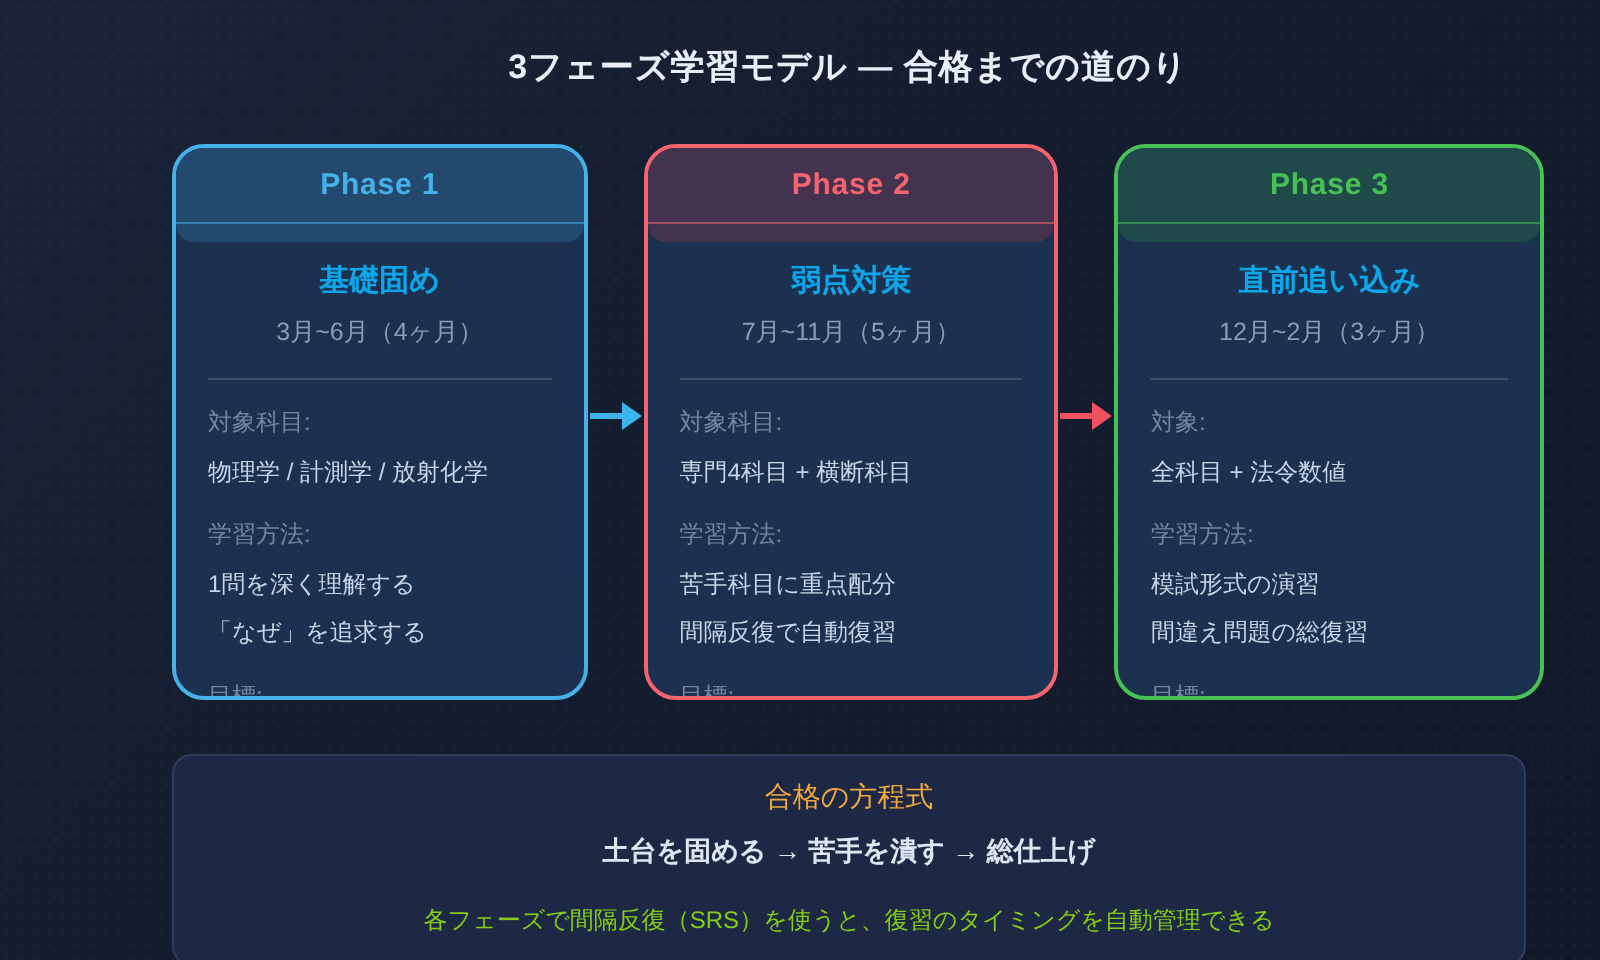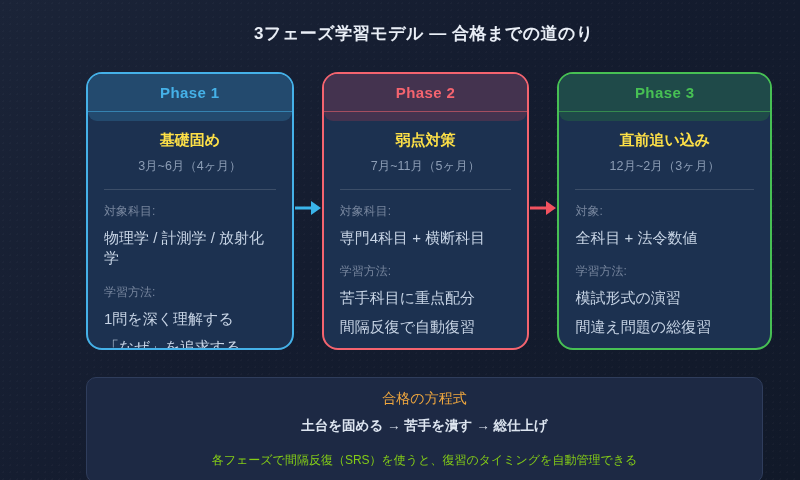--- a/index.html
+++ b/index.html
@@ -37,26 +37,26 @@
     border-bottom: 1px solid color-mix(in srgb, var(--accent, #4aa8db) 55%, transparent);
     font-size: 15px; font-weight: 700; color: var(--accent, #4aa8db);
     letter-spacing: 0.4px;
   }
   .header-tail {
     height: 9px; flex: 0 0 9px;
     background: var(--header-bg, #234a6e);
     border-radius: 0 0 11px 11px;
   }
   .card-body { flex: 1; padding: 5px 16px 12px; display: flex; flex-direction: column; }
-  .card-title { margin-top: 5px; text-align: center; font-size: 15px; font-weight: 700; color: #fde047; }
+  .card-title { margin-top: 5px; text-align: center; font-size: 15px; font-weight: 700; color: #0ea5e9; }
   .card-period { margin-top: 8px; text-align: center; font-size: 12.5px; color: #8c9db5; }
   .divider { border: none; border-top: 1px solid rgba(255,255,255,0.14); margin: 14px 0 0; }
   .label { margin-top: 13px; font-size: 12px; color: #76859d; }
   .label.spaced { margin-top: 15px; }
-  .content { margin-top: 8px; font-size: 15px; color: #c7d4e5; line-height: 1.35; }
+  .content { margin-top: 8px; font-size: 12px; color: #c7d4e5; line-height: 1.35; }
   .arrow-cell { flex: 1; display: flex; align-items: center; justify-content: center; }
   .arrow-cell svg { color: var(--color, #3ab4ea); display: block; margin-top: -6px; }
   .summary-box {
     margin: 27px 37px 0 38px;
     background: #1d2944;
     border: 1px solid #2f3d5c;
     border-radius: 10px;
     padding: 12px 10px 13px;
     text-align: center;
   }

